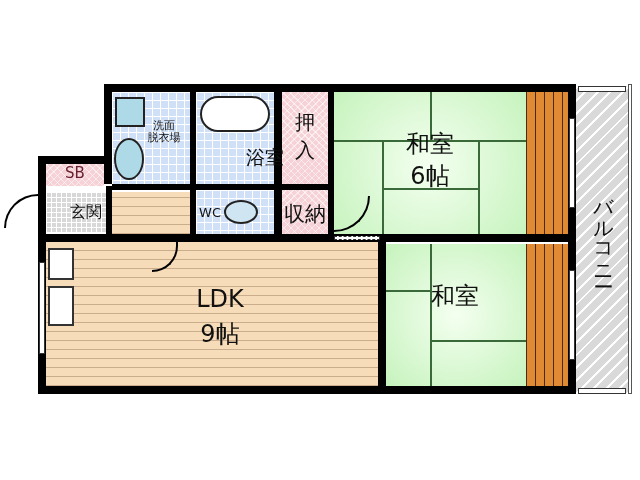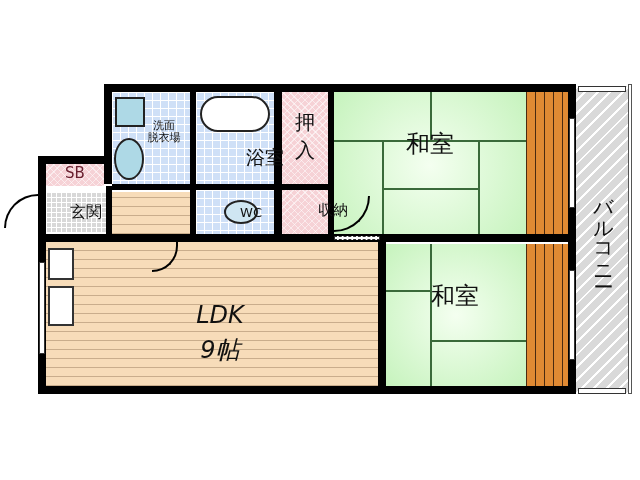--- a/index.html
+++ b/index.html
@@ -78,26 +78,27 @@
   <div>洗面</div>
   <div>脱衣場</div>
 </div>
 <div class="label" style="left:206px;top:148px;width:60px;font-size:19px;margin-left:29px;">浴室</div>
 <div class="label" style="left:282px;top:108px;width:46px;font-size:20px;line-height:1.4;">
   <div>押</div>
   <div>入</div>
 </div>
 <div class="label" style="left:380px;top:128px;width:100px;font-size:24px;line-height:1.35;">
   <div>和室</div>
+  <div>6帖</div>
 </div>
 <div class="label" style="left:46px;top:166px;width:58px;font-size:15px;color:#6a2030;">SB</div>
 <div class="label" style="left:46px;top:204px;width:80px;font-size:16px;">玄関</div>
-<div class="label" style="left:198px;top:206px;width:24px;font-size:13px;padding-left:41px;">WC</div>
-<div class="label" style="left:282px;top:203px;width:46px;font-size:15px;margin-left:28px;">収納</div>
-<div class="label" style="left:160px;top:298px;width:120px;font-size:24px;line-height:1.45;font-style:italic;">
+<div class="label" style="left:198px;top:206px;width:24px;font-size:13px;">WC</div>
+<div class="label" style="left:282px;top:203px;width:46px;font-size:21px;">収納</div>
+<div class="label" style="left:160px;top:282px;width:120px;font-size:24px;line-height:1.45;">
   <div>LDK</div>
   <div>9帖</div>
 </div>
 <div class="label" style="left:400px;top:280px;width:110px;font-size:24px;line-height:1.4;">
   <div>和室</div>
 </div>
 <div class="label" style="left:590px;top:185px;width:24px;font-size:20px;writing-mode:vertical-rl;white-space:nowrap;">バルコニー</div>
 
 <div class="abs" style="left:4px;top:194px;width:34px;height:34px;border-top:2px solid #000;border-left:2px solid #000;border-radius:34px 0 0 0;"></div>
 <div class="abs" style="left:152px;top:242px;width:26px;height:30px;border-right:2px solid #000;border-bottom:2px solid #000;border-radius:0 0 26px 0;"></div>

